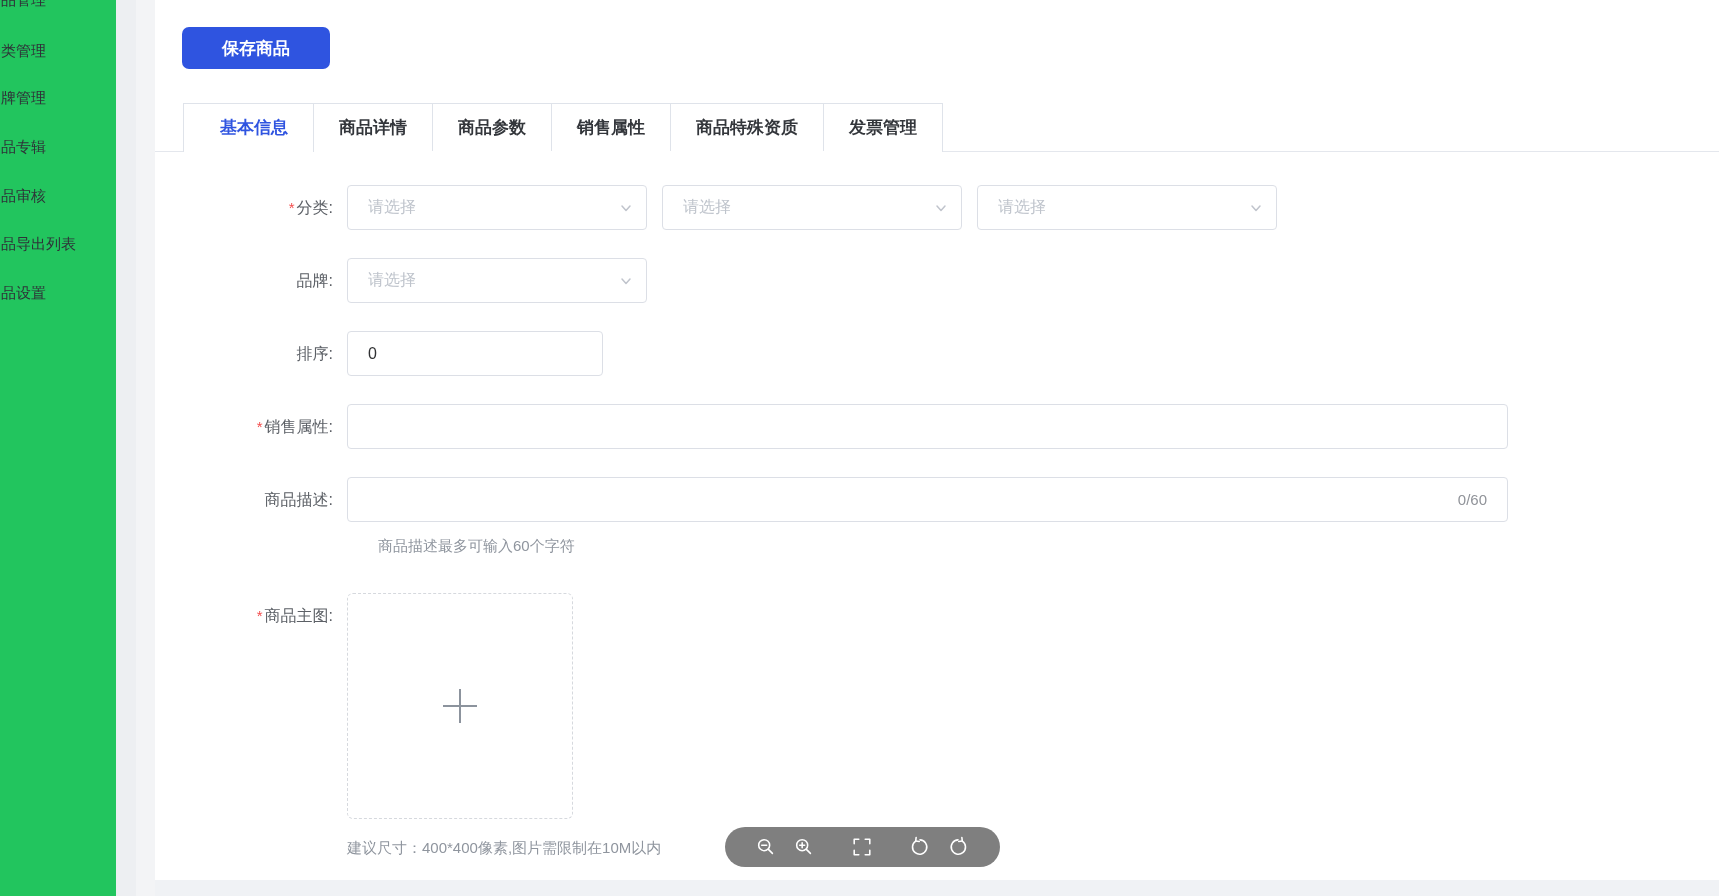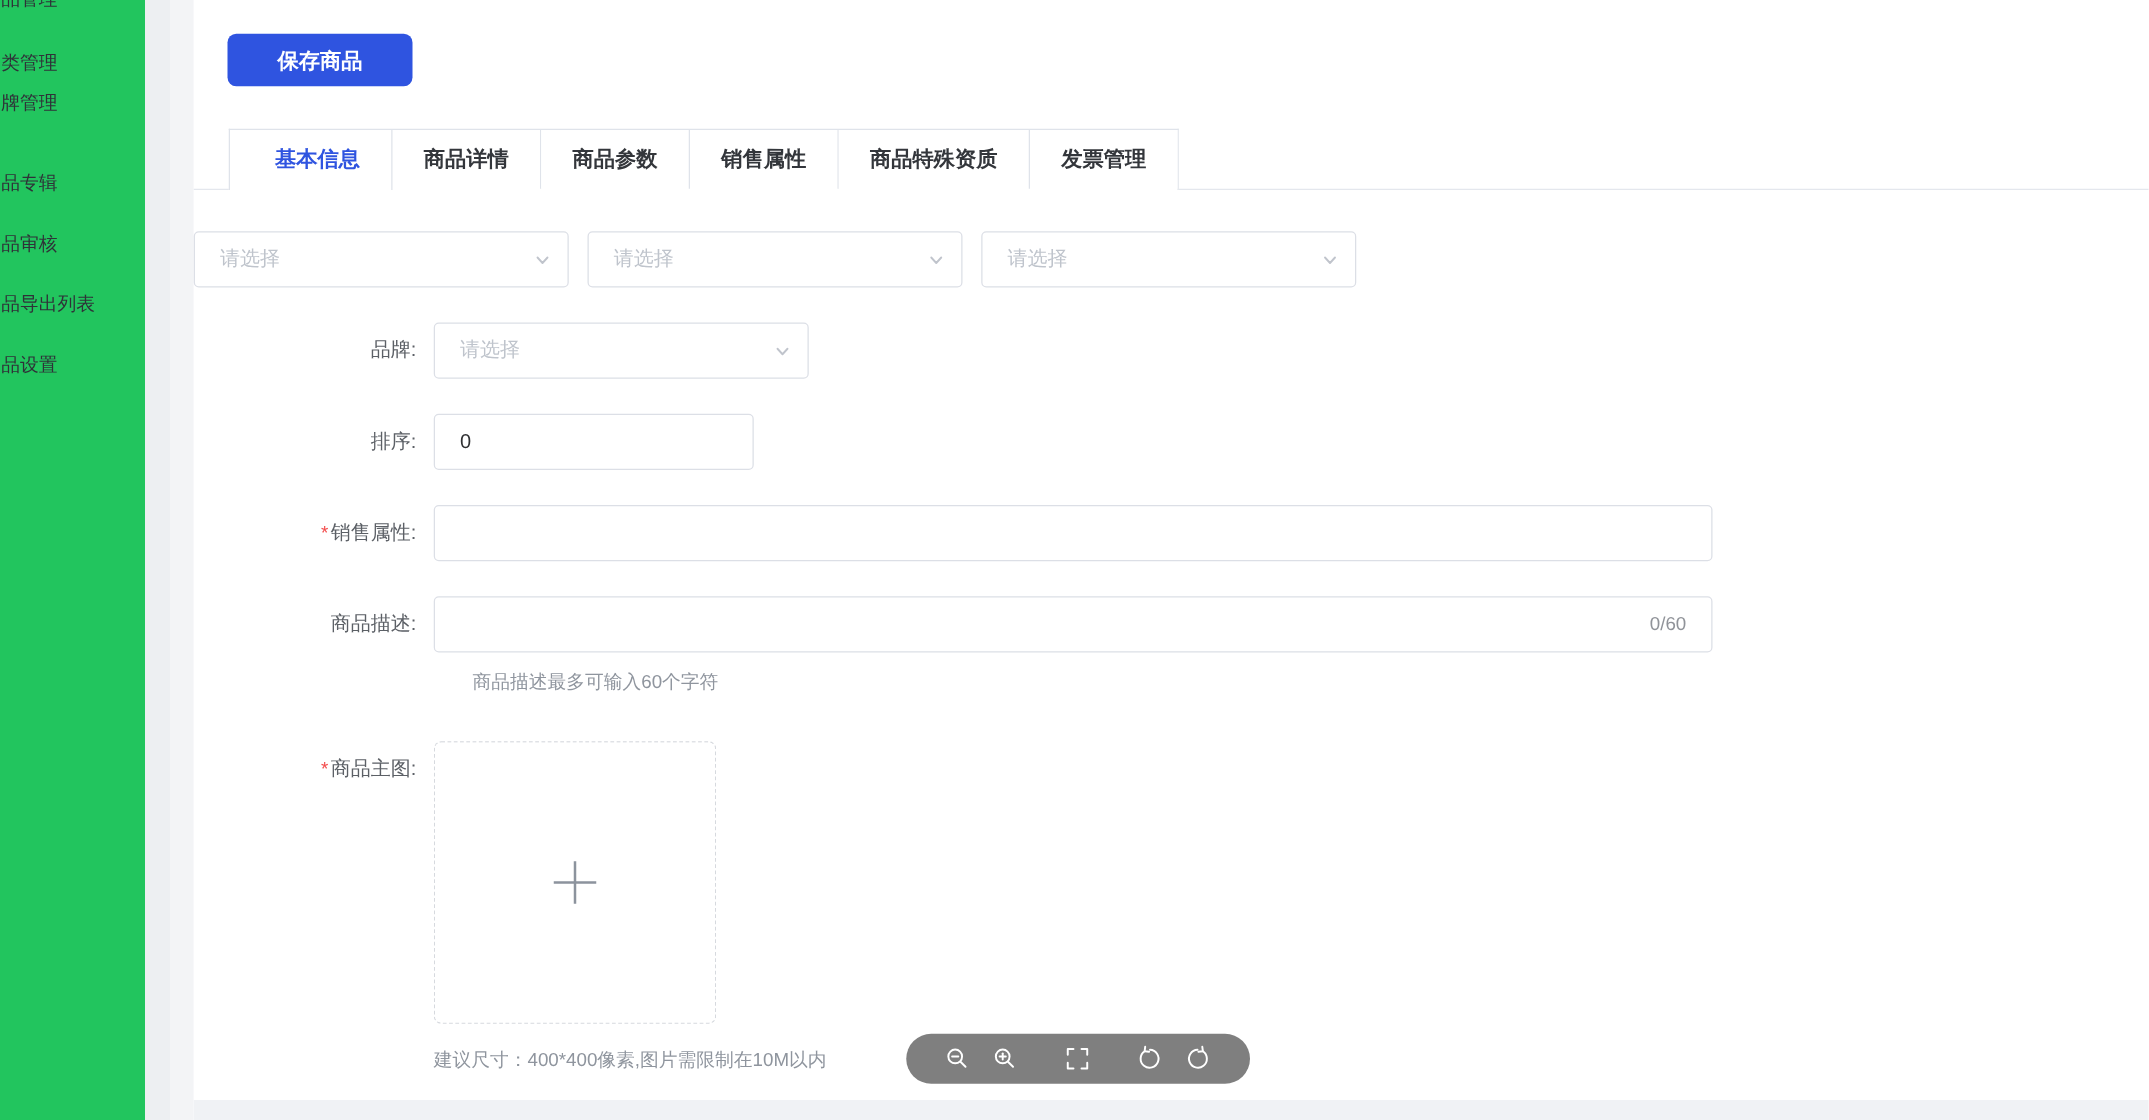--- a/index.html
+++ b/index.html
@@ -38,21 +38,21 @@
   .frow { display:flex; margin-bottom:28px; }
   .flabel { width:192px; padding-right:14px; text-align:right; flex-shrink:0;
     font-size:16px; color:#5c6066; line-height:45px; white-space:nowrap; }
   .star { color:#f34b4b; margin-right:2px; font-size:15px; }
   .ctrl { height:45px; border:1px solid #dcdfe6; border-radius:4px; background:#fff;
     position:relative; display:flex; align-items:center; padding:0 20px; font-size:16px; }
   .select { width:300px; margin-right:15px; cursor:pointer; }
   .placeholder { color:#bfc4cc; }
   .chevron { position:absolute; right:13px; top:15px; }
   .input-sm { width:256px; }
-  .input-wide { width:1023px; }
+  .input-wide { width:1161px; }
   .ctrl input { border:none; outline:none; width:100%; font-size:16px; color:#303133;
     background:transparent; font-family:"Liberation Sans","DejaVu Sans",sans-serif; }
   .counter { margin-left:auto; color:#909399; font-size:15px; flex-shrink:0; }
   .tip { margin-top:14px; font-size:15px; color:#8f959e; line-height:20px;margin-left:31px; }
   .desc-row { margin-bottom:37px; }
 
   
   .upload-box { width:226px; height:226px; border:1px dashed #d6d9de; border-radius:6px;
     background:#fff; position:relative; cursor:pointer; }
   .plus-icon { position:absolute; left:50%; top:50%; width:34px; height:34px;
@@ -71,21 +71,21 @@
   .v-icon + .v-icon { margin-left:16px; }
   .v-icon.sp { margin-left:36px; }
   .v-icon svg * { stroke:#fff; fill:none; stroke-width:1.7; stroke-linecap:round; stroke-linejoin:round; }
 </style>
 </head>
 <body>
 
 <aside class="sidebar">
   <div class="side-item" style="top:-10px">品管理</div>
   <div class="side-item" style="top:41px">类管理</div>
-  <div class="side-item" style="top:73px">牌管理</div>
+  <div class="side-item" style="top:88px">牌管理</div>
   <div class="side-item" style="top:137px">品专辑</div>
   <div class="side-item" style="top:186px">品审核</div>
   <div class="side-item" style="top:234px">品导出列表</div>
   <div class="side-item" style="top:283px">品设置</div>
 </aside>
 <div class="gutter-a"></div>
 <div class="gutter-b"></div>
 
 <main class="content">
 
@@ -97,20 +97,21 @@
     <div class="tab">商品详情</div>
     <div class="tab">商品参数</div>
     <div class="tab">销售属性</div>
     <div class="tab">商品特殊资质</div>
     <div class="tab">发票管理</div>
   </div>
 
   <div class="form">
 
     <div class="frow">
+      <div class="flabel"><span class="star">*</span><span>分类:</span></div>
       <div class="ctrl select">
         <span class="placeholder">请选择</span>
         <span class="chevron">
           <svg width="14" height="14" viewBox="0 0 14 14">
               <polyline points="3,5 7,9.4 11,5" fill="none" stroke="#c0c4cc" stroke-width="1.5" stroke-linecap="round" stroke-linejoin="round"></polyline>
             </svg>
         </span>
       </div>
       <div class="ctrl select">
         <span class="placeholder">请选择</span>

